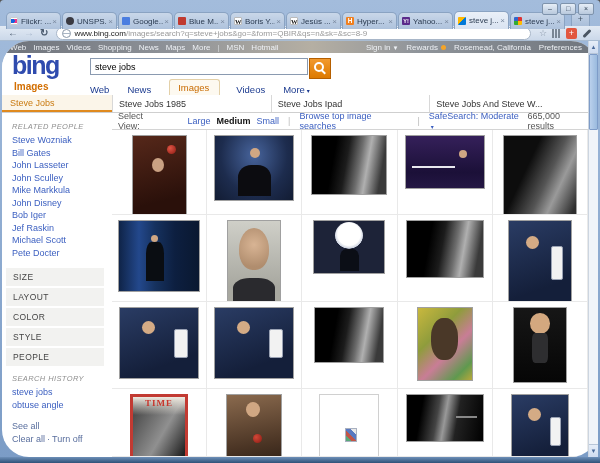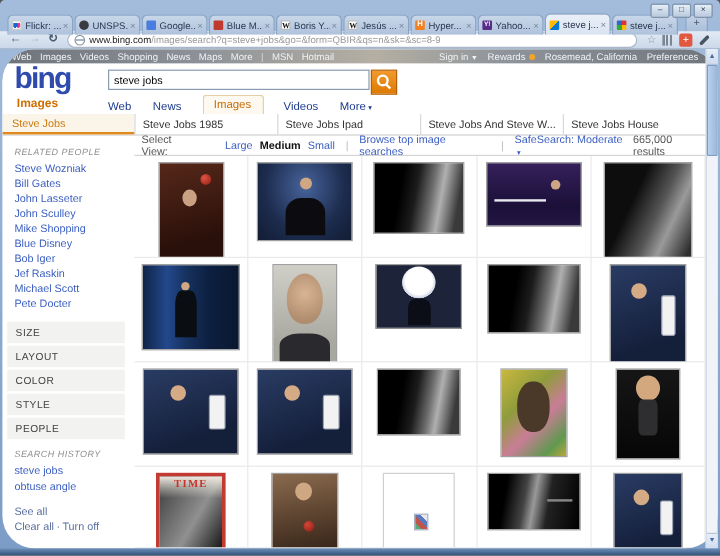--- a/index.html
+++ b/index.html
@@ -291,21 +291,20 @@
 
       </div>
     </div>
 
     <div class="related-row">
       <div class="related-selected">Steve Jobs</div>
       <span style="display:flex;flex:1;">
         <div class="related-col">Steve Jobs 1985</div>
           <div class="related-col">Steve Jobs Ipad</div>
           <div class="related-col">Steve Jobs And Steve W...</div>
-          <div class="related-col">Steve Jobs House</div>
       </span>
     </div>
 
     <div class="filter-row">
       <span class="lbl">Select View:</span>
       <span class="flink">Large</span>
       <span class="fsel">Medium</span>
       <span class="flink">Small</span>
       <span class="fpipe">|</span>
       <span class="flink">Browse top image searches</span>
@@ -315,22 +314,22 @@
       <span class="results">665,000 results</span>
     </div>
 
     <div class="sidebar">
       <div class="sb-header">RELATED PEOPLE</div>
       <div>
         <span class="sb-link">Steve Wozniak</span>
           <span class="sb-link">Bill Gates</span>
           <span class="sb-link">John Lasseter</span>
           <span class="sb-link">John Sculley</span>
-          <span class="sb-link">Mike Shopping</span>
-          <span class="sb-link">Blue Disney</span>
+          <span class="sb-link">Mike Markkula</span>
+          <span class="sb-link">John Disney</span>
           <span class="sb-link">Bob Iger</span>
           <span class="sb-link">Jef Raskin</span>
           <span class="sb-link">Michael Scott</span>
           <span class="sb-link">Pete Docter</span>
       </div>
       <div class="sb-sections">
         <span class="sb-section">SIZE</span>
           <span class="sb-section">LAYOUT</span>
           <span class="sb-section">COLOR</span>
           <span class="sb-section">STYLE</span>

